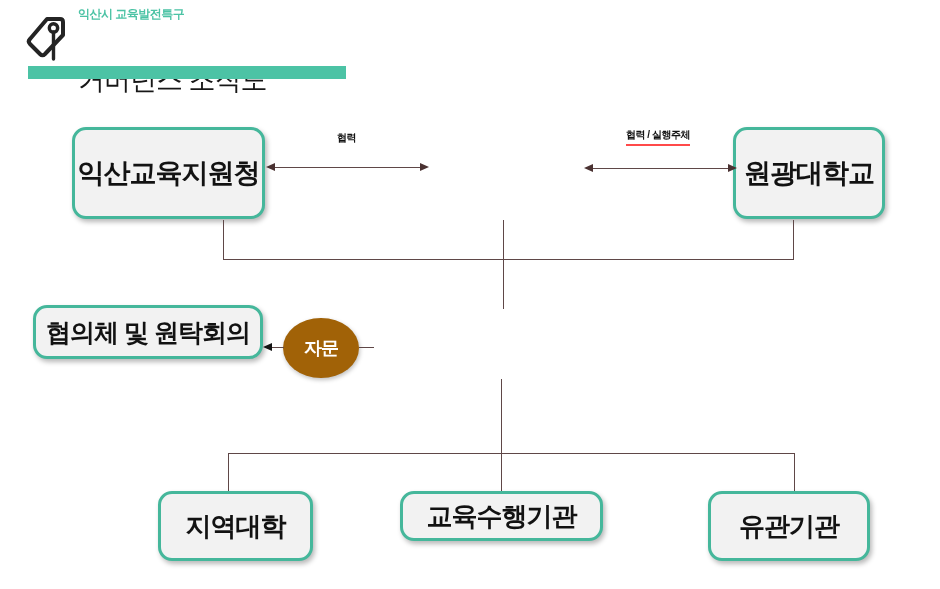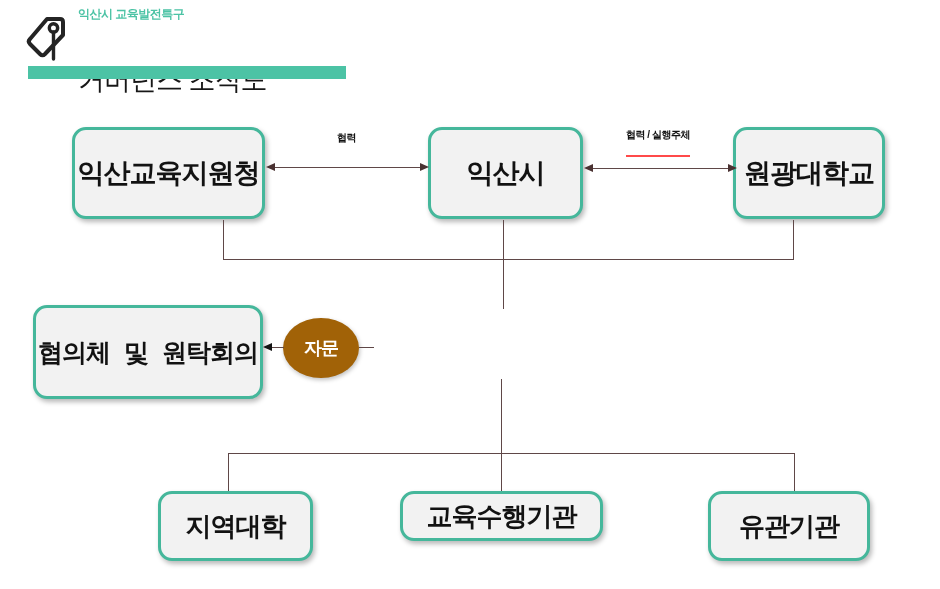--- a/index.html
+++ b/index.html
@@ -24,60 +24,59 @@
     display:flex;align-items:center;justify-content:center;
     color:#fff;font-weight:bold;box-shadow:1px 2px 4px rgba(0,0,0,0.25);
     letter-spacing:-1px;
   }
   
   .hline{position:absolute;height:0;border-top:1.5px solid #5f4747;}
   .vline{position:absolute;width:0;border-left:1.5px solid #5f4747;}
   .arr-left{position:absolute;width:0;height:0;border-top:4.5px solid transparent;border-bottom:4.5px solid transparent;border-right:9px solid #4a3232;}
   .arr-right{position:absolute;width:0;height:0;border-top:4.5px solid transparent;border-bottom:4.5px solid transparent;border-left:9px solid #4a3232;}
   .edge-label{position:absolute;font-size:10px;font-weight:bold;color:#111;text-align:center;letter-spacing:-0.5px;}
-  .red-underline{border-bottom:2px solid #ff4a4a;padding-bottom:15px;}
+  .red-underline{border-bottom:2px solid #ff4a4a;padding-bottom:4px;}
 </style>
 </head>
 <body>
 
 <div id="canvas">
 
   <div class="hdr-icon">
     <svg viewBox="0 0 48 50" width="48" height="50">
       <path d="M25 7 L38 7 Q41 7 41 10 L41 23 L23 42 Q20.5 44.5 18 42 L8 32 Q5.5 29.5 8 27 L25 7 Z" fill="none" stroke="#242424" stroke-width="4" stroke-linejoin="round"></path>
       <circle cx="31.5" cy="16" r="4.2" fill="none" stroke="#242424" stroke-width="3.4"></circle>
       <line x1="31.5" y1="20" x2="31.5" y2="47" stroke="#242424" stroke-width="3.4" stroke-linecap="round"></line>
     </svg>
   </div>
   <div class="hdr-eyebrow">익산시 교육발전특구</div>
   <div class="hdr-title">거버넌스 조직도</div>
   <div class="hdr-bar"></div>
 
   <div class="node" style="left:72px;top:127px;width:193px;height:92px;font-size:27px;">익산교육지원청</div>
-  <div class="node" style="left:428px;top:127px;width:155px;height:92px;font-size:27px;">익산시</div>
   <div class="node" style="left:733px;top:127px;width:152px;height:92px;font-size:27px;">원광대학교</div>
 
   <div class="edge-label" style="left:268px;top:131px;width:157px;">협력</div>
   <div class="hline" style="left:272px;top:167px;width:150px;"></div>
   <div class="arr-left" style="left:266px;top:163px;"></div>
   <div class="arr-right" style="left:420px;top:163px;"></div>
 
   <div class="edge-label" style="left:586px;top:128px;width:144px;">
     <span class="red-underline">협력 / 실행주체</span>
   </div>
   <div class="hline" style="left:590px;top:168px;width:140px;"></div>
   <div class="arr-left" style="left:584px;top:164px;"></div>
   <div class="arr-right" style="left:728px;top:164px;"></div>
 
   <div class="vline" style="left:223px;top:220px;height:39px;"></div>
   <div class="vline" style="left:793px;top:220px;height:39px;"></div>
   <div class="hline" style="left:223px;top:259px;width:571px;"></div>
   <div class="vline" style="left:503px;top:220px;height:89px;"></div>
 
-  <div class="node" style="left:33px;top:305px;width:230px;height:94px;font-size:25px;font-family:Liberation Mono, monospace;">협의체 및 원탁회의</div>
+  <div class="node" style="left:33px;top:305px;width:230px;height:54px;font-size:25px;">협의체 및 원탁회의</div>
   <div class="ellipse" style="left:283px;top:318px;width:76px;height:60px;font-size:18px;">자문</div>
 
   <div class="hline" style="left:359px;top:347px;width:15px;"></div>
   <div class="hline" style="left:271px;top:347px;width:13px;"></div>
   <div class="arr-left" style="left:263px;top:343px;border-right-color:#141414;"></div>
 
   <div class="vline" style="left:501px;top:379px;height:112px;"></div>
   <div class="hline" style="left:228px;top:453px;width:567px;"></div>
   <div class="vline" style="left:228px;top:453px;height:38px;"></div>
   <div class="vline" style="left:794px;top:453px;height:38px;"></div>

